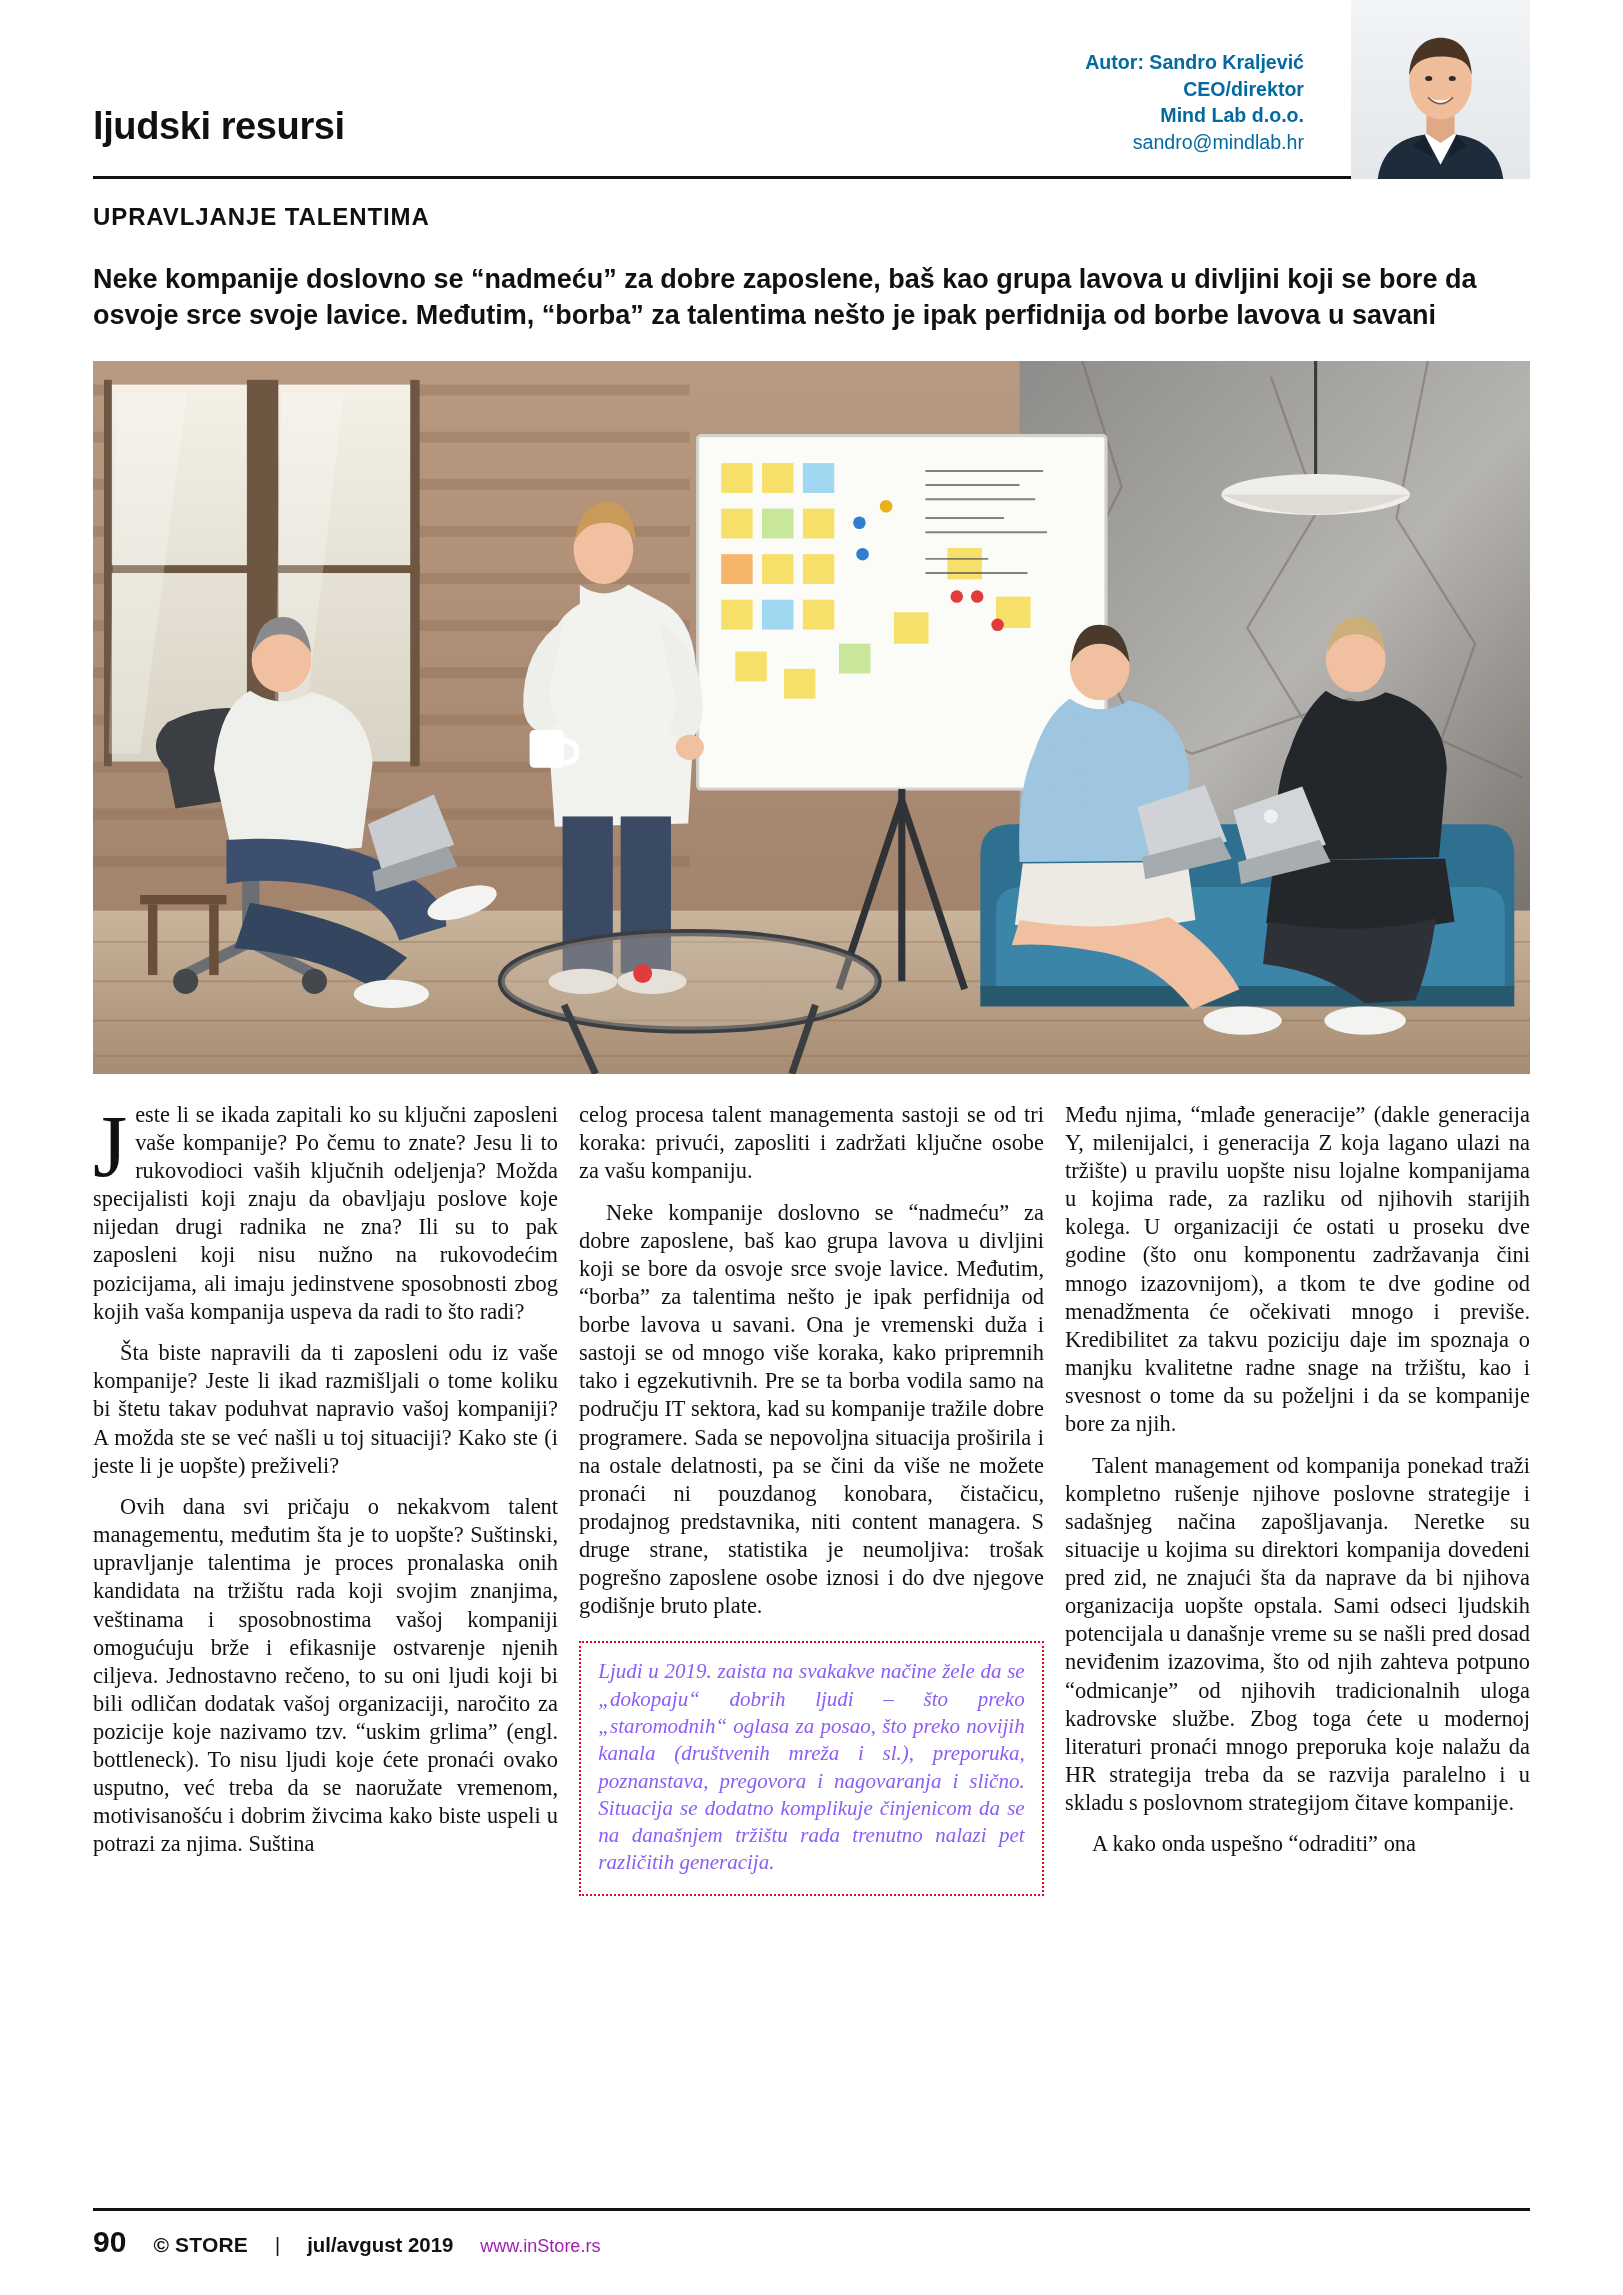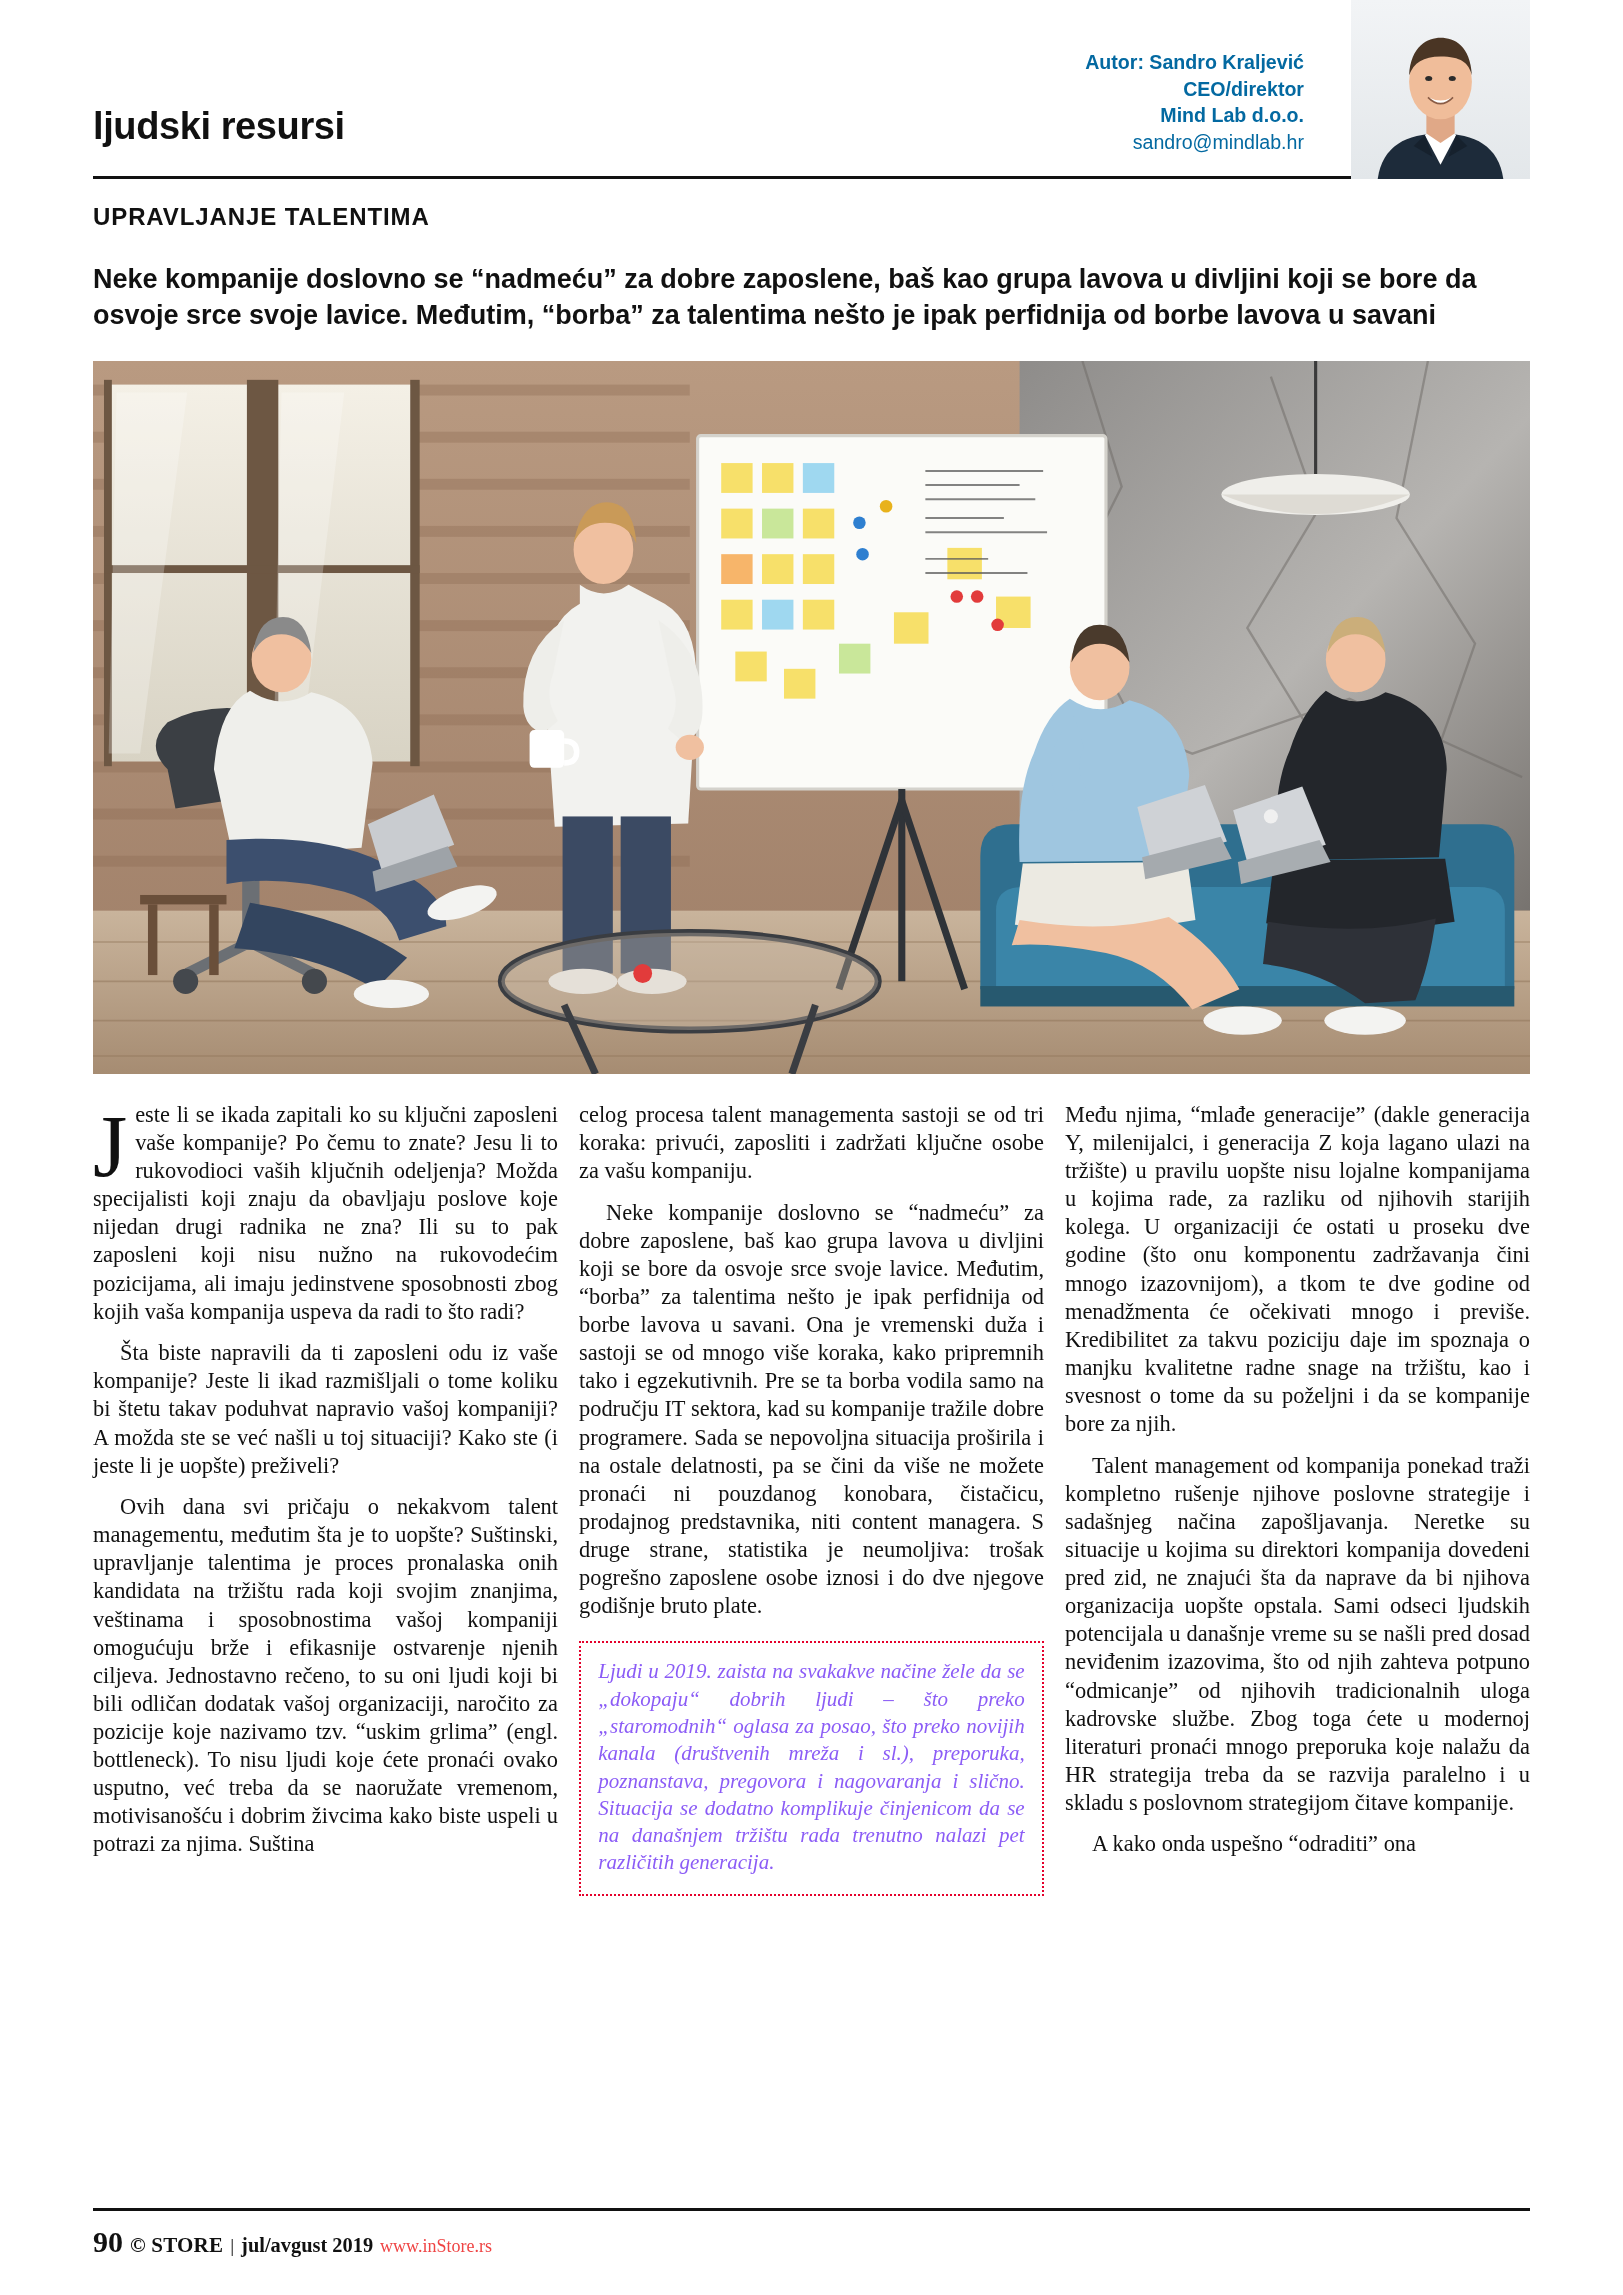--- a/index.html
+++ b/index.html
@@ -147,28 +147,28 @@
   
   .footer {
     position: absolute;
     left: 93px;
     right: 93px;
     bottom: 36px;
     border-top: 3.1px solid #111;
     padding-top: 9.4px;
     display: flex;
     align-items: baseline;
-    gap: 7px;
-    font-family: Liberation Serif, serif;
+    gap: 27px;
+    font-family: Liberation Sans, sans-serif;
   }
   .footer .pagenum { font-weight: bold; font-size: 30px; color: #111; }
   .footer .brand { font-weight: bold; font-size: 21px; letter-spacing: 0.2px; }
   .footer .sep { color: #111; font-size: 19.6px; }
   .footer .issue { font-weight: bold; font-size: 20.4px; }
-  .footer .url { font-size: 18px; color: #ef4444; margin-top: 16px; }
+  .footer .url { font-size: 18px; color: #a21caf; margin-top: 16px; }
 </style>
 </head>
 <body>
 
 <div class="page">
 
   <div class="masthead">
     <div class="section-title">ljudski resursi</div>
 
     <div class="author-block">

